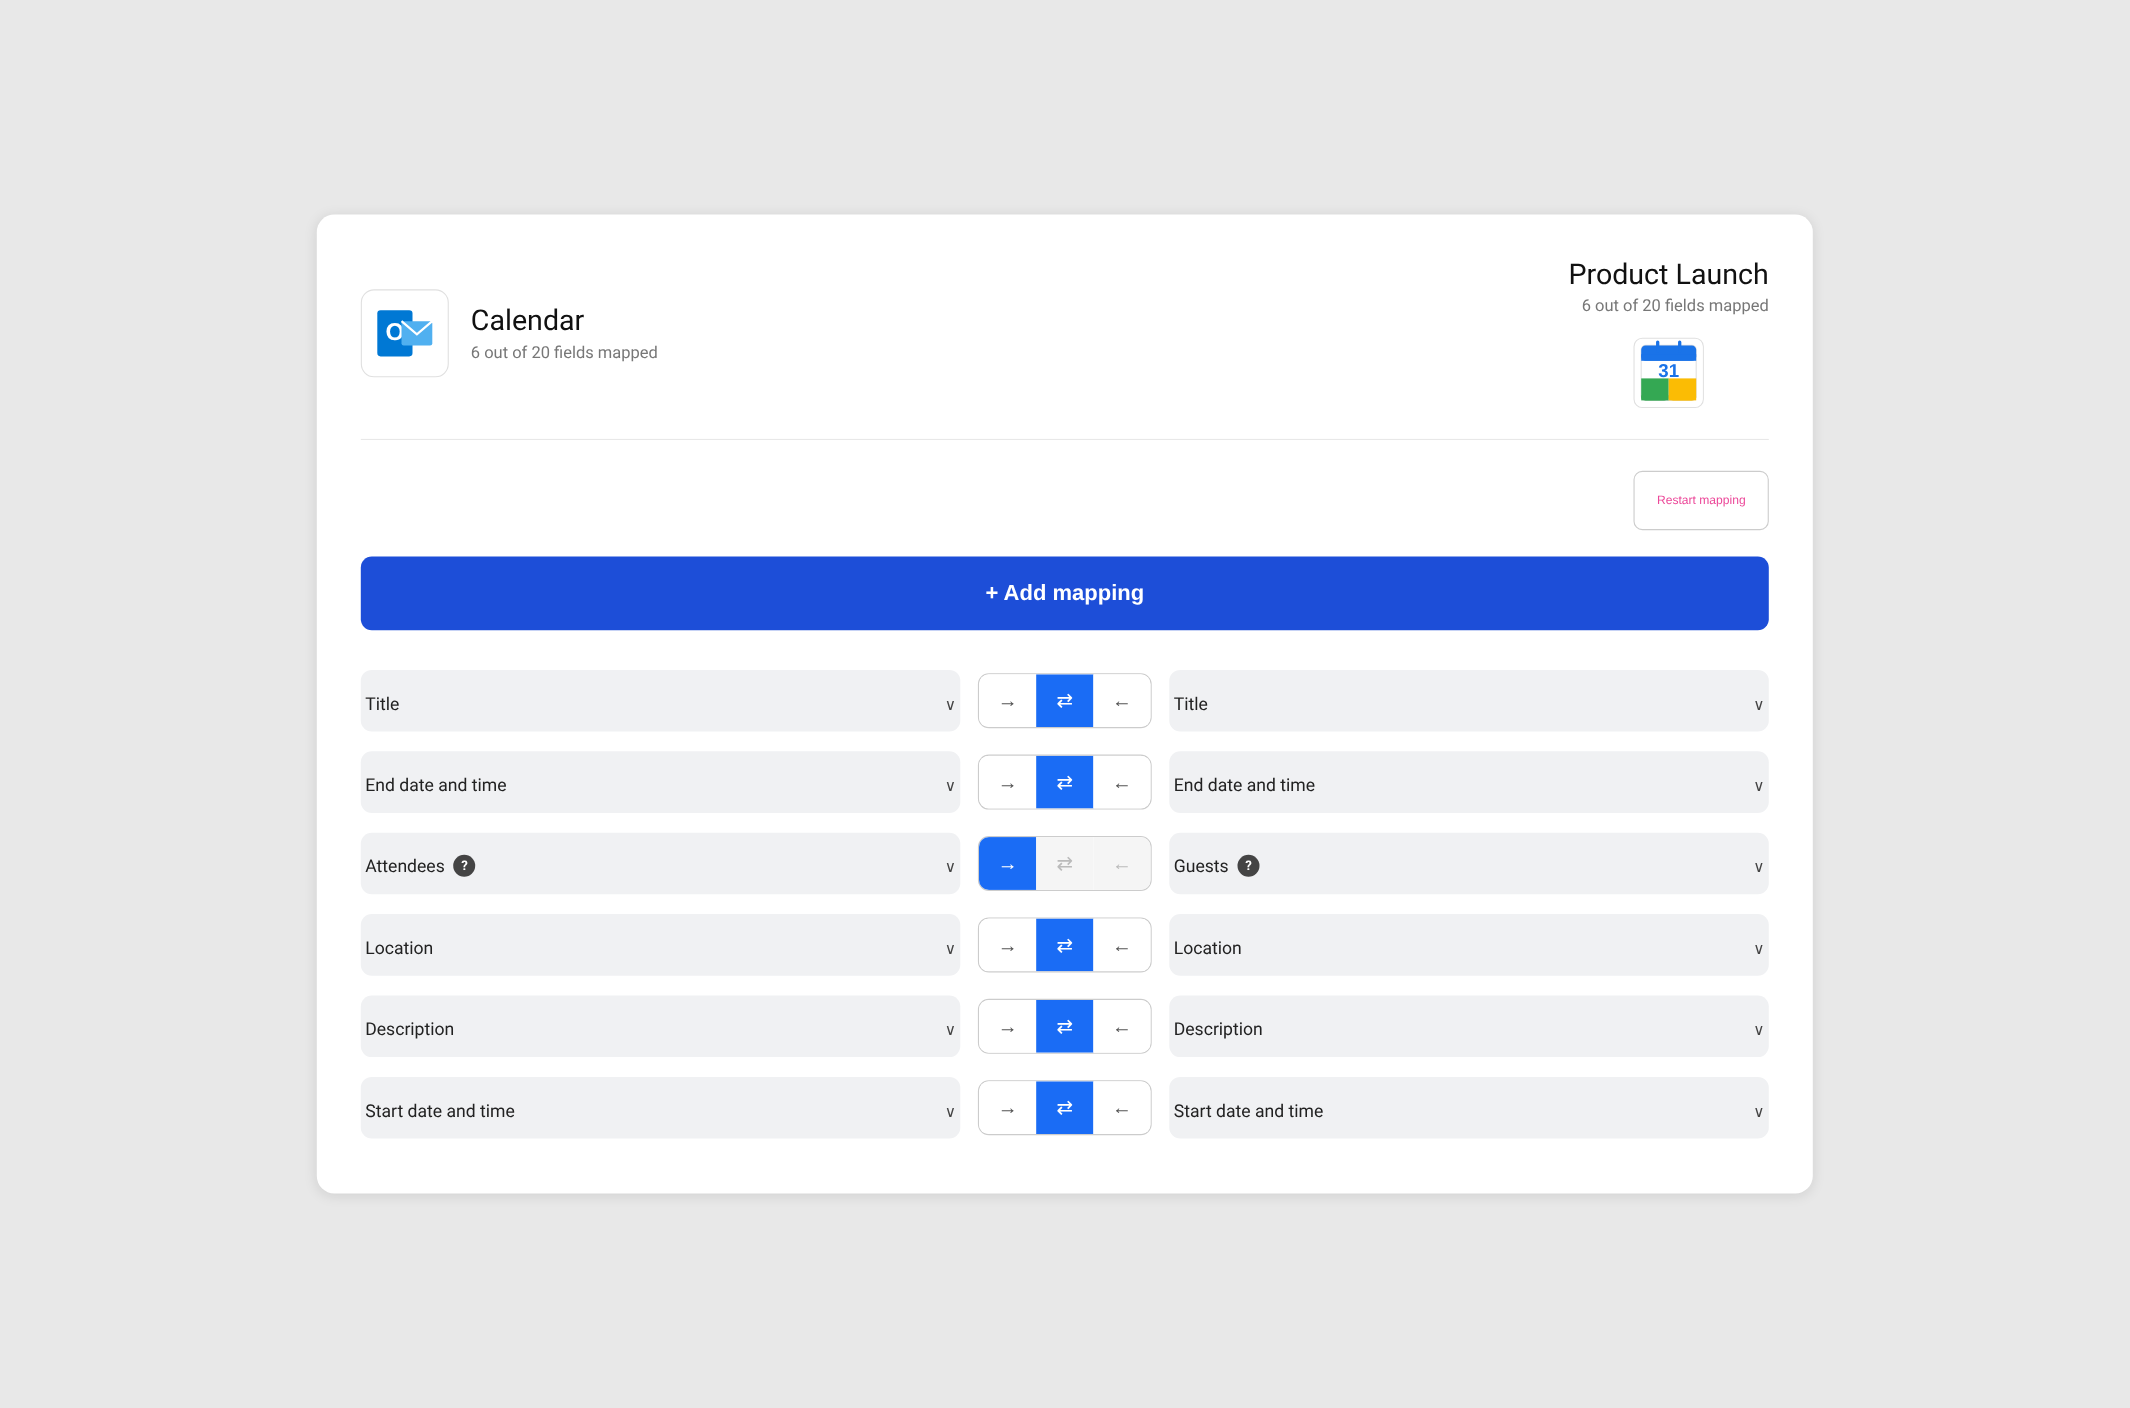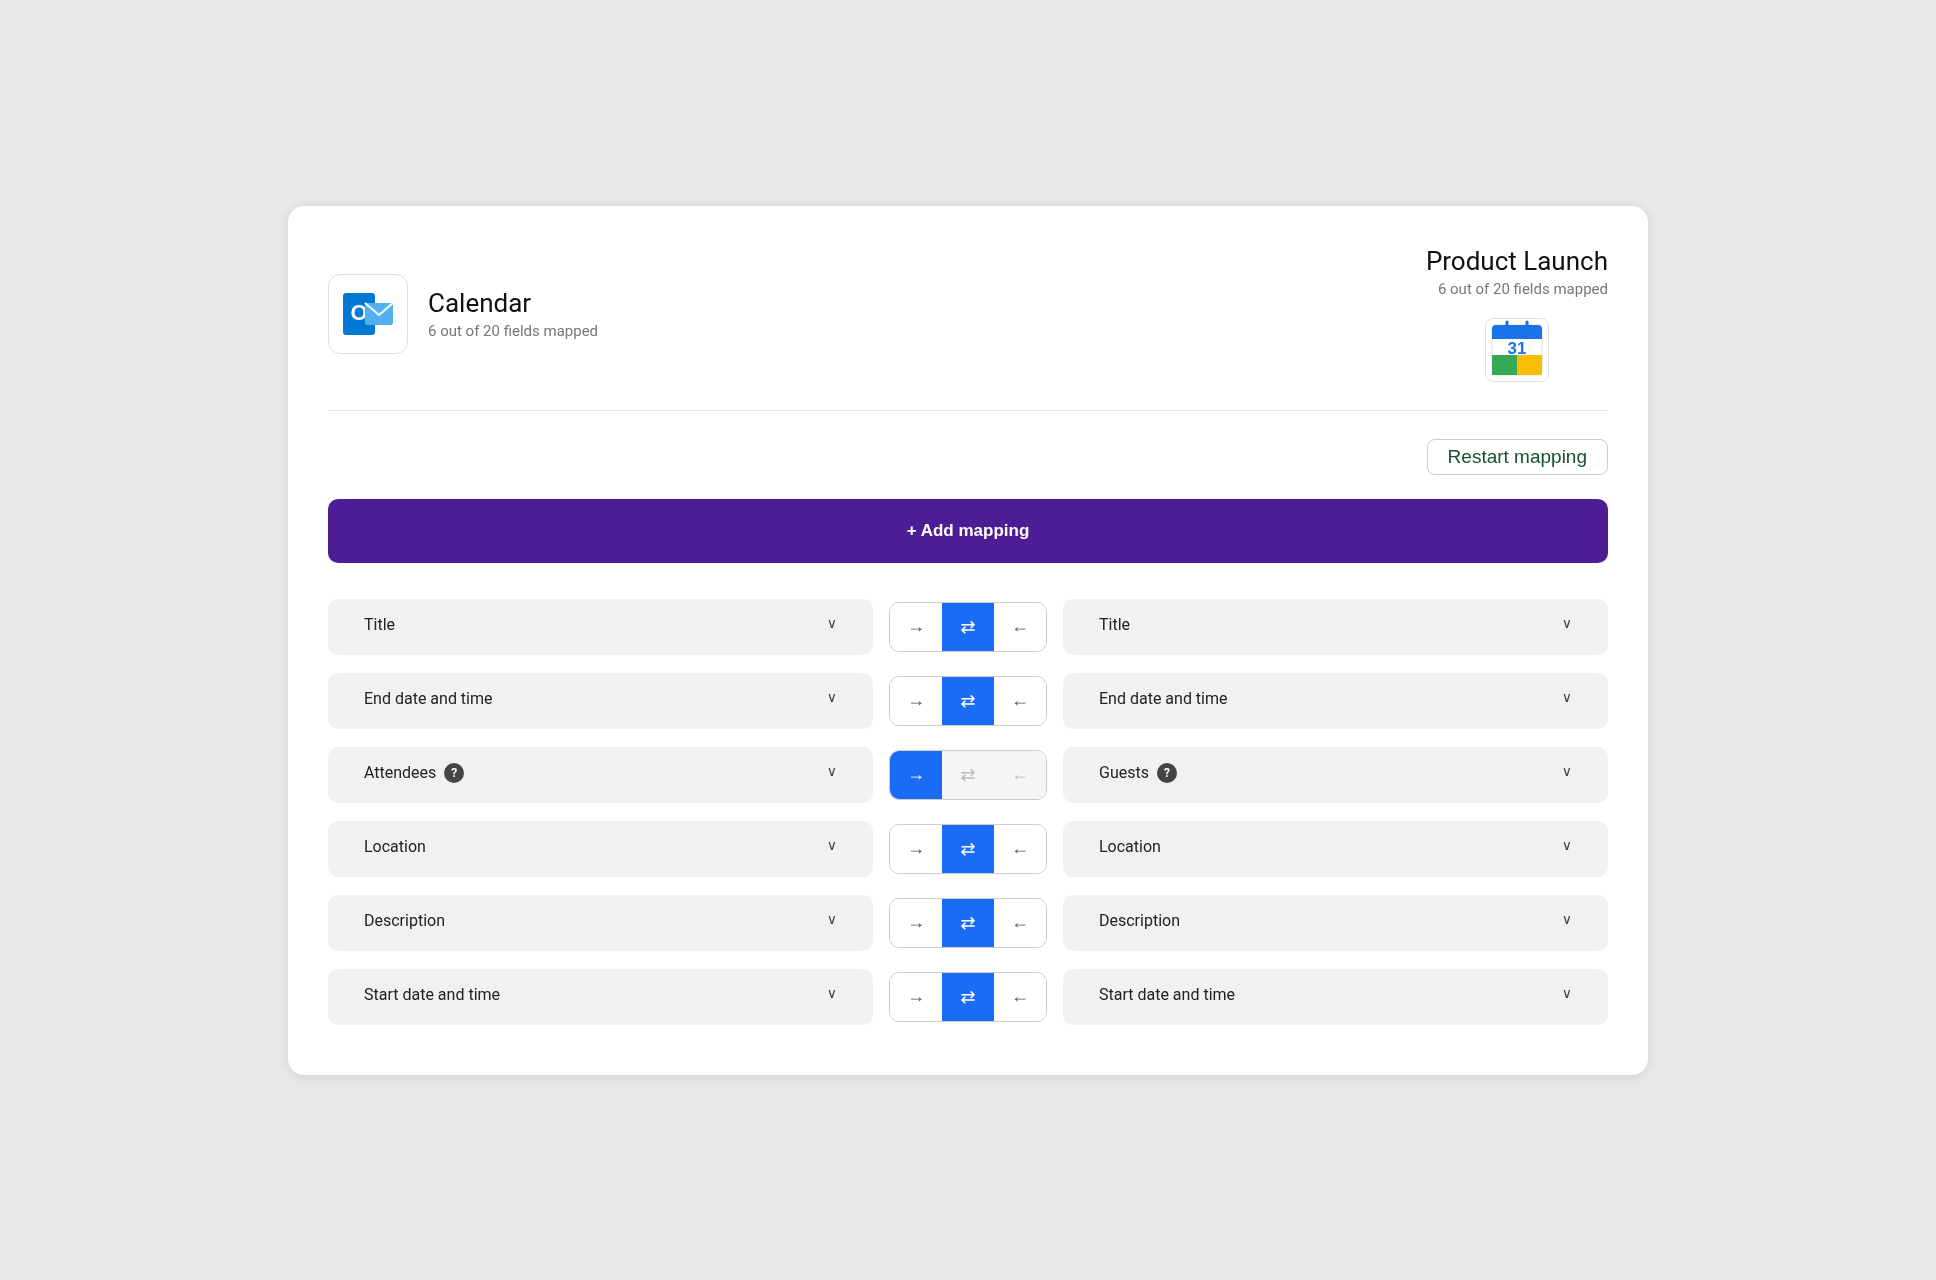--- a/index.html
+++ b/index.html
@@ -66,34 +66,34 @@
     
     .toolbar {
       display: flex;
       justify-content: flex-end;
       margin-bottom: 24px;
     }
     .restart-btn {
       border: 1.5px solid #ccc;
       background: #fff;
       border-radius: 8px;
-      padding: 6px 20px;
-      font-size: 19px;
-      cursor: pointer;
-      color: #14532d;
+      padding: 20px 20px;
+      font-size: 11px;
+      cursor: pointer;
+      color: #ec4899;
     }
     
     .add-mapping-btn {
       width: 100%;
-      background: #4c1d95;
+      background: #1d4ed8;
       color: #fff;
       border: none;
       border-radius: 10px;
       padding: 22px;
-      font-size: 17px;
+      font-size: 20px;
       font-weight: 600;
       cursor: pointer;
       display: flex;
       align-items: center;
       justify-content: center;
       gap: 10px;
       margin-bottom: 36px;
     }
     
     .mappings {
@@ -104,25 +104,25 @@
     .mapping-row {
       display: flex;
       align-items: center;
       gap: 16px;
     }
     .field-selector {
       flex: 1;
       background: #f0f1f3;
       border: none;
       border-radius: 10px;
-      padding: 16px 36px;
+      padding: 16px 4px;
       font-size: 16px;
       color: #222;
       display: flex;
-      align-items: flex-start;
+      align-items: flex-end;
       justify-content: space-between;
       cursor: pointer;
       min-height: 56px;
     }
     .field-selector-label {
       display: flex;
       align-items: center;
       gap: 8px;
     }
     .chevron-icon {

